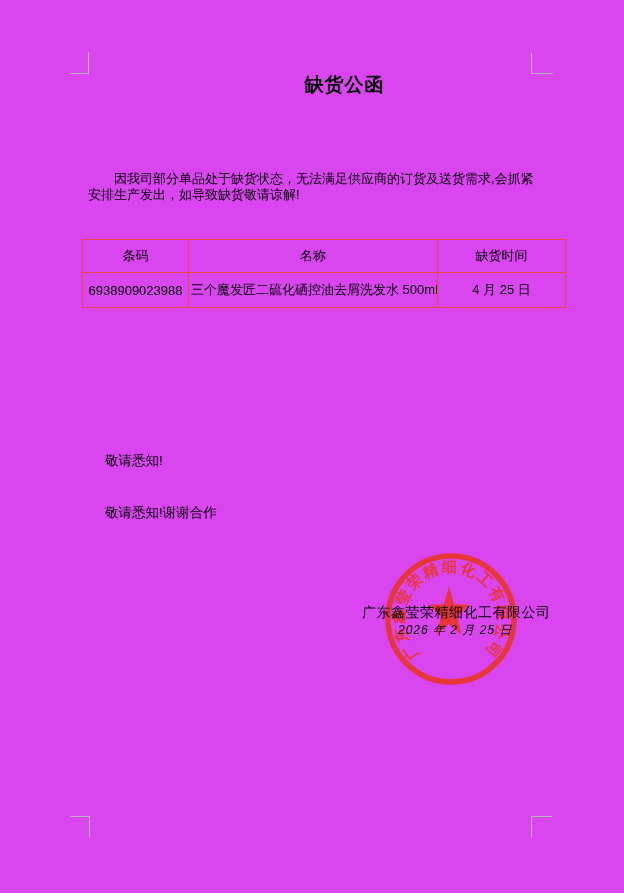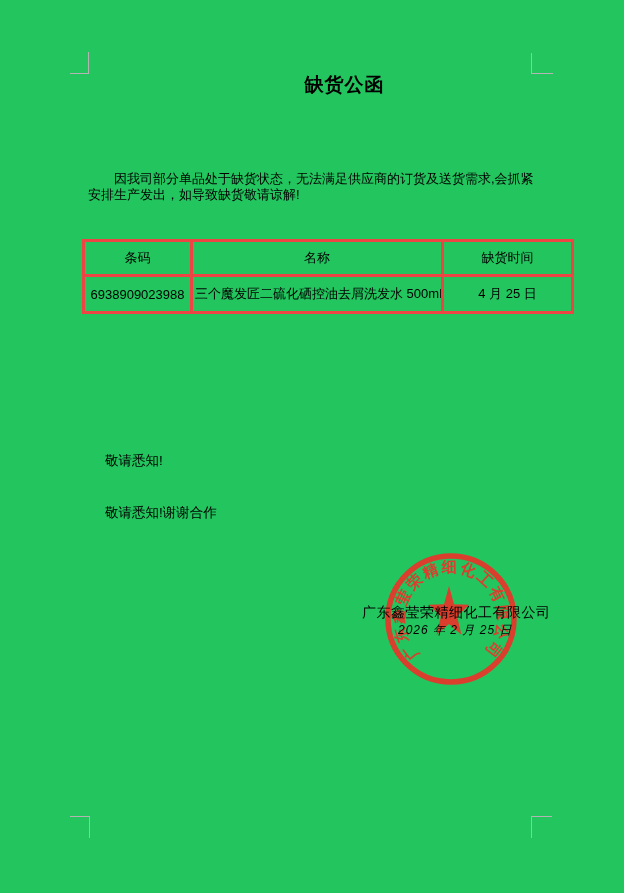--- a/index.html
+++ b/index.html
@@ -4,21 +4,21 @@
 <style>
   html,body{margin:0;padding:0;}
   body{
     width:624px;height:893px;
     background:#ffffff;
     font-family:"Liberation Sans","DejaVu Sans",sans-serif;
     color:#000;
     position:relative;
     overflow:hidden;
   }
-  .page{position:absolute;left:0;top:0;width:624px;height:893px;background:#22c55e;}
+  .page{position:absolute;left:0;top:0;width:624px;height:893px;background:#d946ef;}
 
   
   .mark{position:absolute;}
   .mark-tl{left:70px;top:52px;width:18px;height:21px;border-right:1px solid #b4b4b4;border-bottom:1px solid #b4b4b4;}
   .mark-tr{left:531px;top:53px;width:21px;height:20px;border-left:1px solid #b4b4b4;border-bottom:1px solid #b4b4b4;}
   .mark-bl{left:70px;top:816px;width:19px;height:21px;border-right:1px solid #b4b4b4;border-top:1px solid #b4b4b4;}
   .mark-br{left:531px;top:816px;width:20px;height:21px;border-left:1px solid #b4b4b4;border-top:1px solid #b4b4b4;}
 
   .title{
     position:absolute;left:65px;top:72px;width:559px;
@@ -30,21 +30,21 @@
     font-size:13px;line-height:16px;text-indent:26px;
     word-break:break-all;overflow-wrap:anywhere;
   }
 
   table.shortage{
     position:absolute;left:82px;top:239px;
     border-collapse:collapse;table-layout:fixed;width:468px;
     font-size:13px;
   }
   table.shortage th,table.shortage td{
-    border:3px solid #ef4444;text-align:center;vertical-align:middle;
+    border:1px solid #ef4444;text-align:center;vertical-align:middle;
     font-weight:normal;padding:0 2px;overflow:hidden;white-space:nowrap;
   }
   table.shortage th{height:32px;}
   table.shortage td{height:34px;}
   .col-barcode{width:101px;}
   .col-name{width:244px;}
   .col-time{width:123px;font-family:Liberation Serif, serif;}
 
   .notice{position:absolute;left:105px;top:452px;font-size:13.5px;}
   .closing{position:absolute;left:105px;top:504px;font-size:13.5px;}

